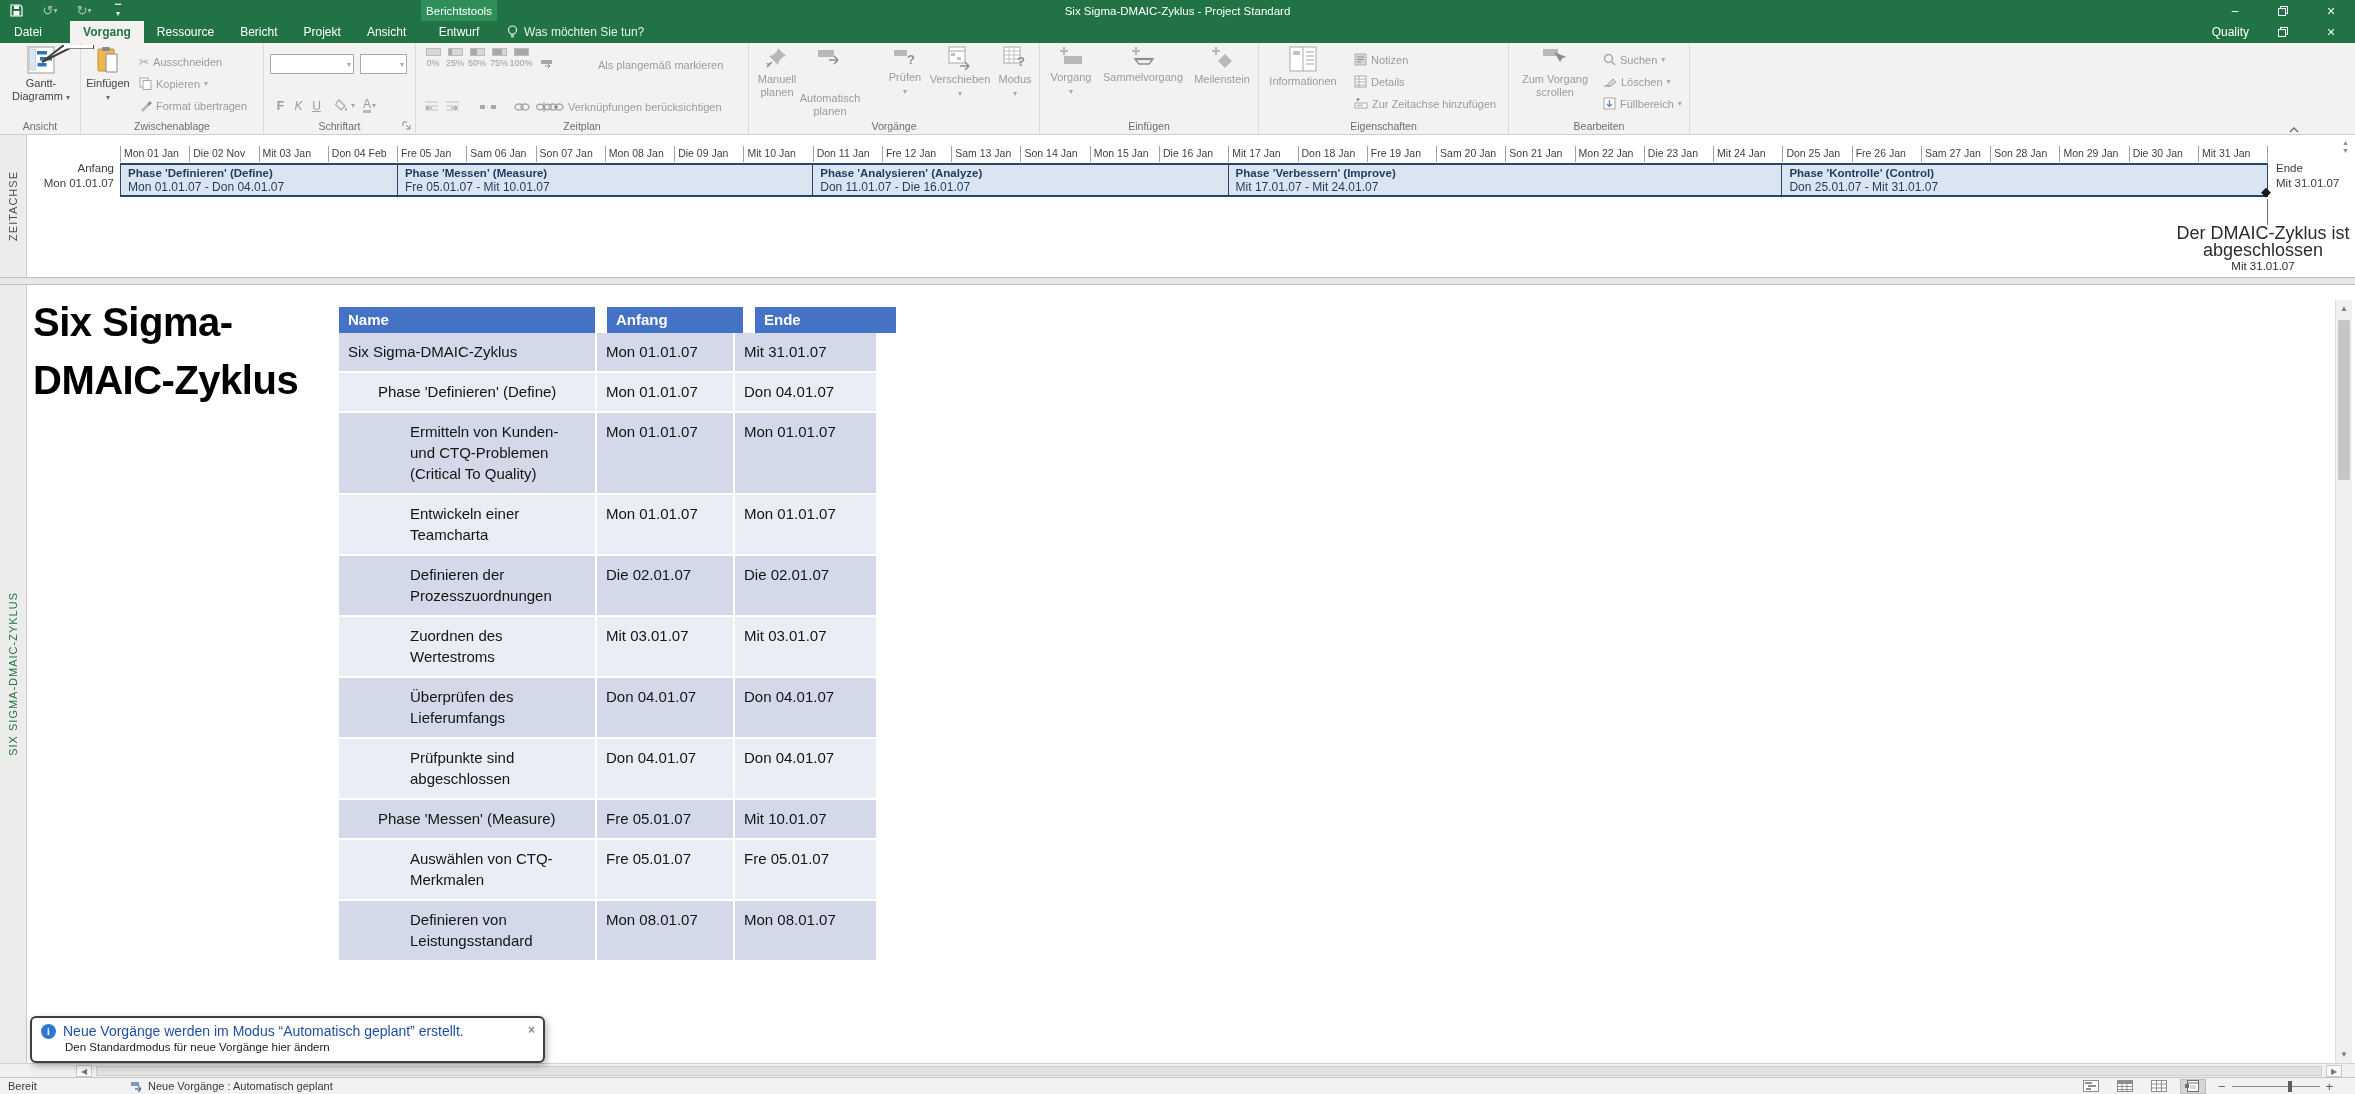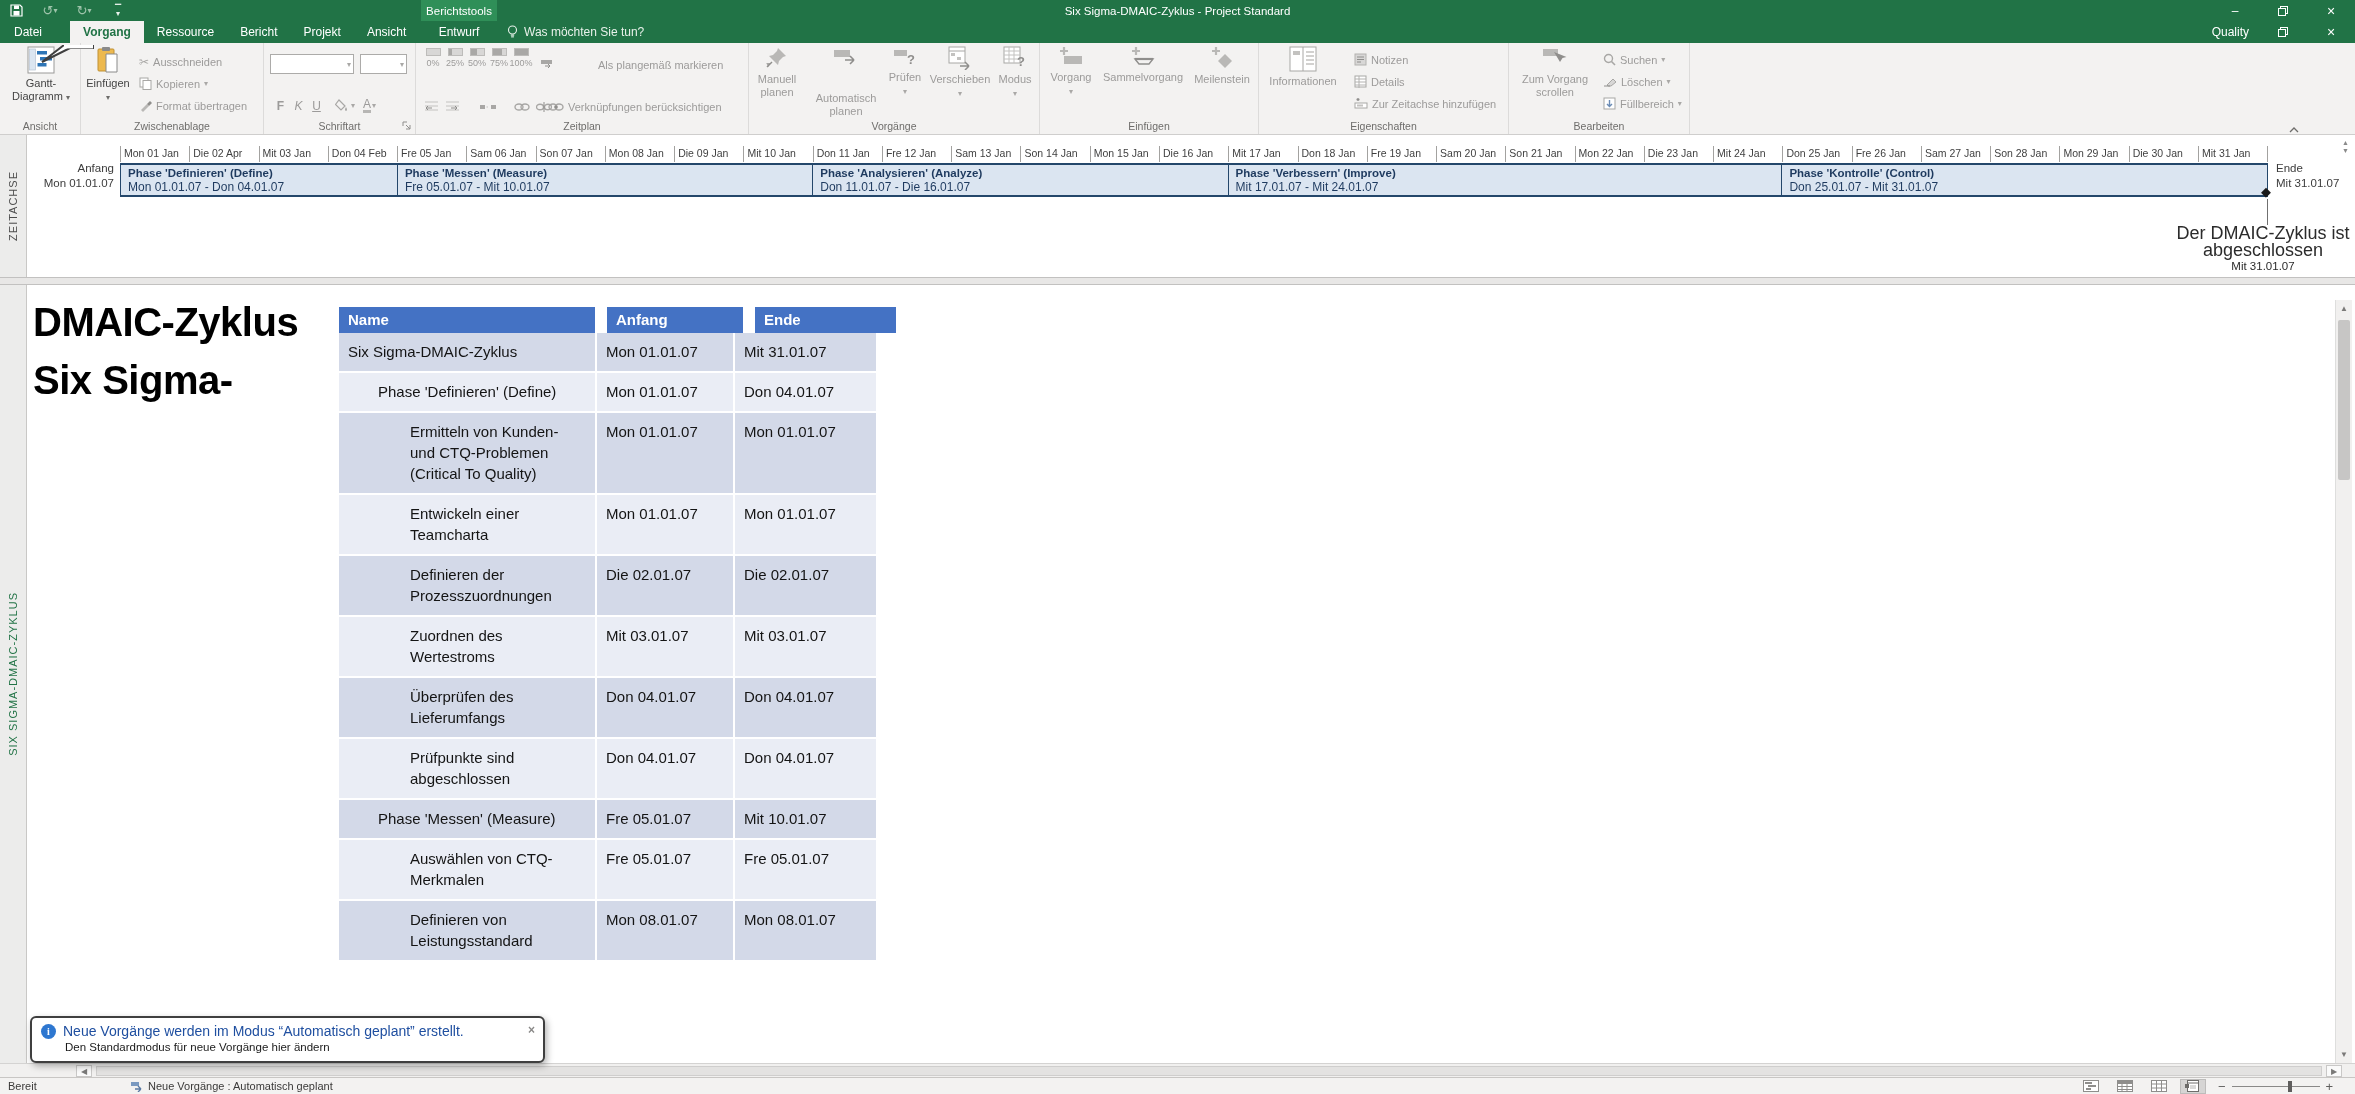--- a/index.html
+++ b/index.html
@@ -358,21 +358,21 @@
   <div class="rgroup" style="left:749px; width:291px;">
     <div class="bigbtn disabled" style="left:2px; width:52px;">
       <span class="ic">
         <svg width="22" height="24" viewBox="0 0 22 24">
             <path d="M12 2 l8 8 -3 1 -4 4 -1 4 -9-9 4-1 4-4 Z" fill="#b9b8b6"></path>
             <path d="M6 16 L1 21" stroke="#8f8e8c" stroke-width="1.5"></path>
           </svg>
       </span>
       <span>Manuell planen</span>
     </div>
-    <div class="bigbtn disabled" style="left:60px; width:74px;gap:24px;">
+    <div class="bigbtn disabled" style="left:44px; width:74px;gap:24px;">
       <span class="ic">
         <svg width="26" height="22" viewBox="0 0 26 22">
             <rect x="1" y="4" width="16" height="7" fill="#b9b8b6"></rect>
             <path d="M12 14 h9 M21 14 l-4-4 M21 14 l-4 4" stroke="#8f8e8c" stroke-width="1.6" fill="none"></path>
           </svg>
       </span>
       <span>Automatisch planen</span>
     </div>
     <div class="bigbtn disabled" style="left:134px; width:44px;">
       <span class="ic">
@@ -536,21 +536,21 @@
 <div class="tl-pane">
   <div class="side-strip">
     <span class="vlabel gray">ZEITACHSE</span>
   </div>
   <div class="tl-start">
     <div>Anfang</div>
     <div>Mon 01.01.07</div>
   </div>
   <div class="dayscale">
       <div class="tday">Mon 01 Jan</div>
-      <div class="tday">Die 02 Apr</div>
+      <div class="tday">Die 02 Nov</div>
       <div class="tday">Mit 03 Jan</div>
       <div class="tday">Don 04 Feb</div>
       <div class="tday">Fre 05 Jan</div>
       <div class="tday">Sam 06 Jan</div>
       <div class="tday">Son 07 Jan</div>
       <div class="tday">Mon 08 Jan</div>
       <div class="tday">Die 09 Jan</div>
       <div class="tday">Mit 10 Jan</div>
       <div class="tday">Don 11 Jan</div>
       <div class="tday">Fre 12 Jan</div>
@@ -610,22 +610,22 @@
   <div class="tl-miniscroll">▲<br>▼</div>
 </div>
 
 <div class="pane-divider"></div>
 
 <div class="report">
   <div class="side-strip">
     <span class="vlabel green">SIX SIGMA-DMAIC-ZYKLUS</span>
   </div>
   <div class="report-title">
+    <div>Six Sigma-</div>
     <div>DMAIC-Zyklus</div>
-    <div>Six Sigma-</div>
   </div>
   <div class="rtable">
     <div class="hdr">
       <div class="hcell">Name</div>
       <div class="hcell">Anfang</div>
       <div class="hcell">Ende</div>
     </div>
     <div id="table-body">
         <div class="trow dark">
           <div class="cell ind0">Six Sigma-DMAIC-Zyklus</div>

